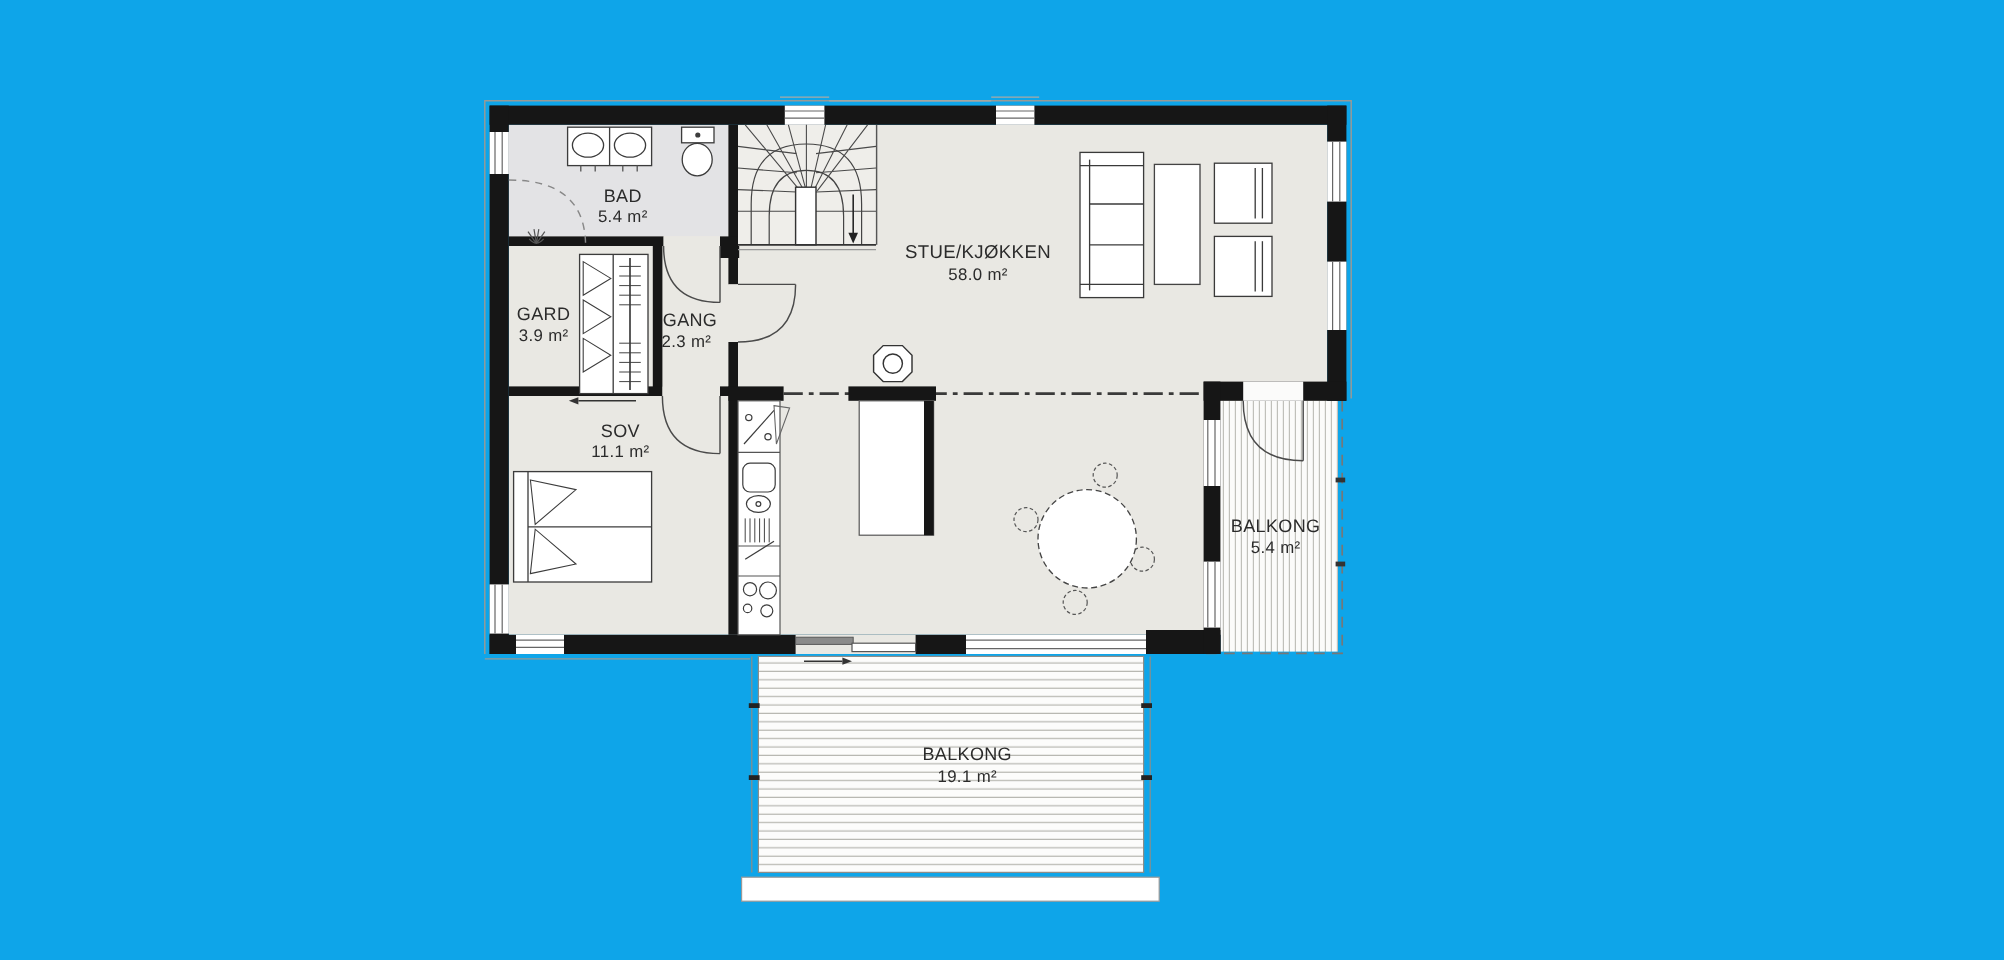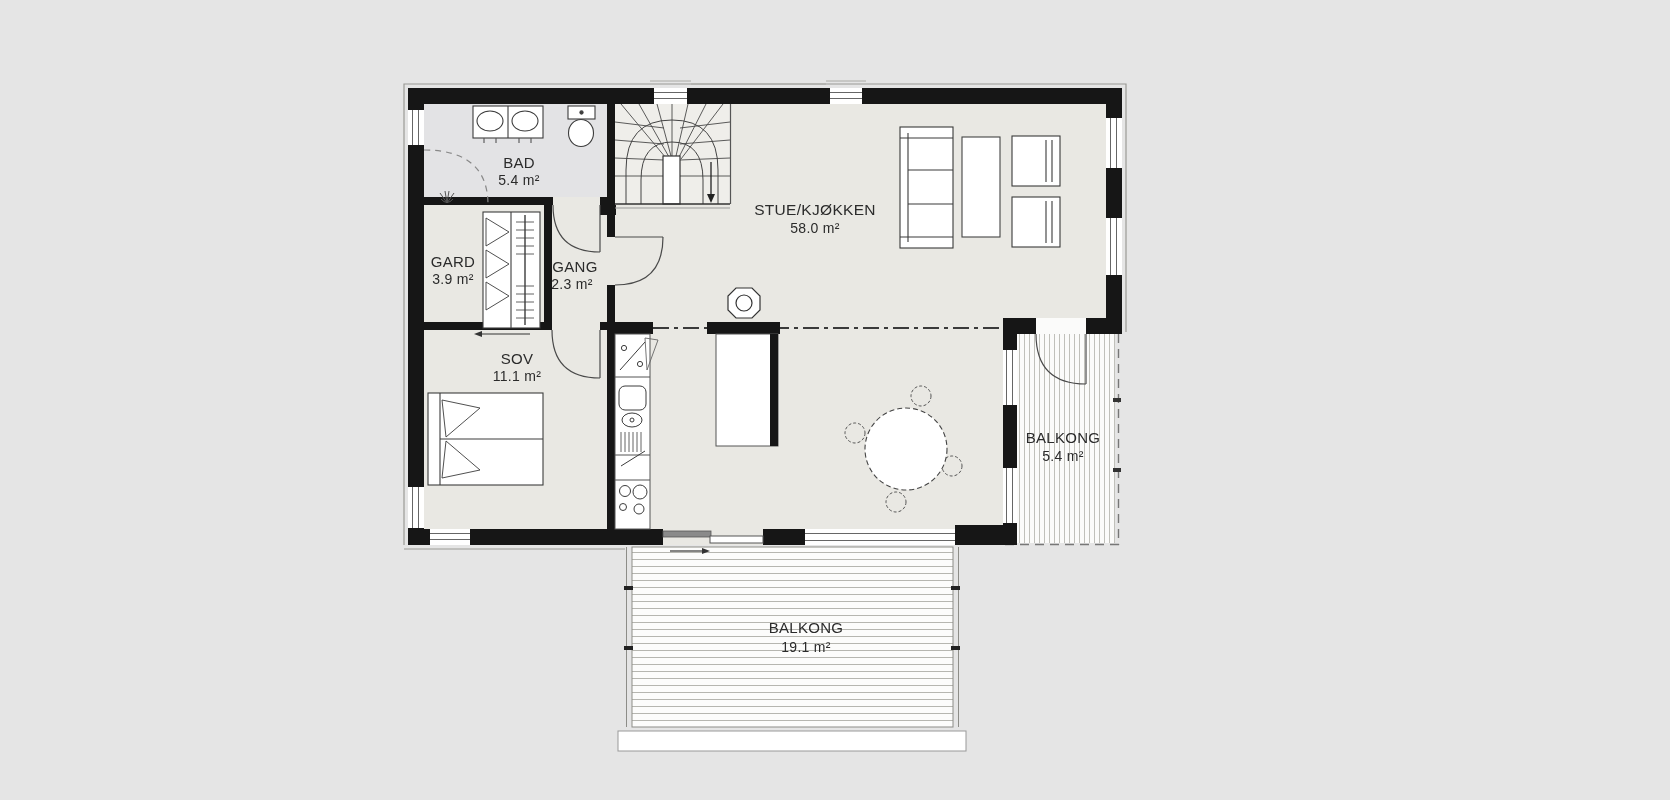--- a/index.html
+++ b/index.html
@@ -1,16 +1,16 @@
 <!DOCTYPE html>
 <html><head>
 <meta charset="utf-8">
 <style>
   html,body{margin:0;padding:0;background:#ffffff;}
-  .canvas{position:relative;width:1670px;height:800px;background:#e5e5e5;overflow:hidden;}
+  .canvas{position:relative;width:1670px;height:800px;background:#0ea5e9;overflow:hidden;}
   svg{position:absolute;left:0;top:0;display:block;}
   text{font-family:"Liberation Sans","DejaVu Sans",sans-serif;fill:#2b2b2b;letter-spacing:.3px;}
   .rname{font-size:15px;}
   .rarea{font-size:14px;}
   .rbig{font-size:15.5px;}
 </style>
 </head>
 <body>
 
 <div class="canvas">

